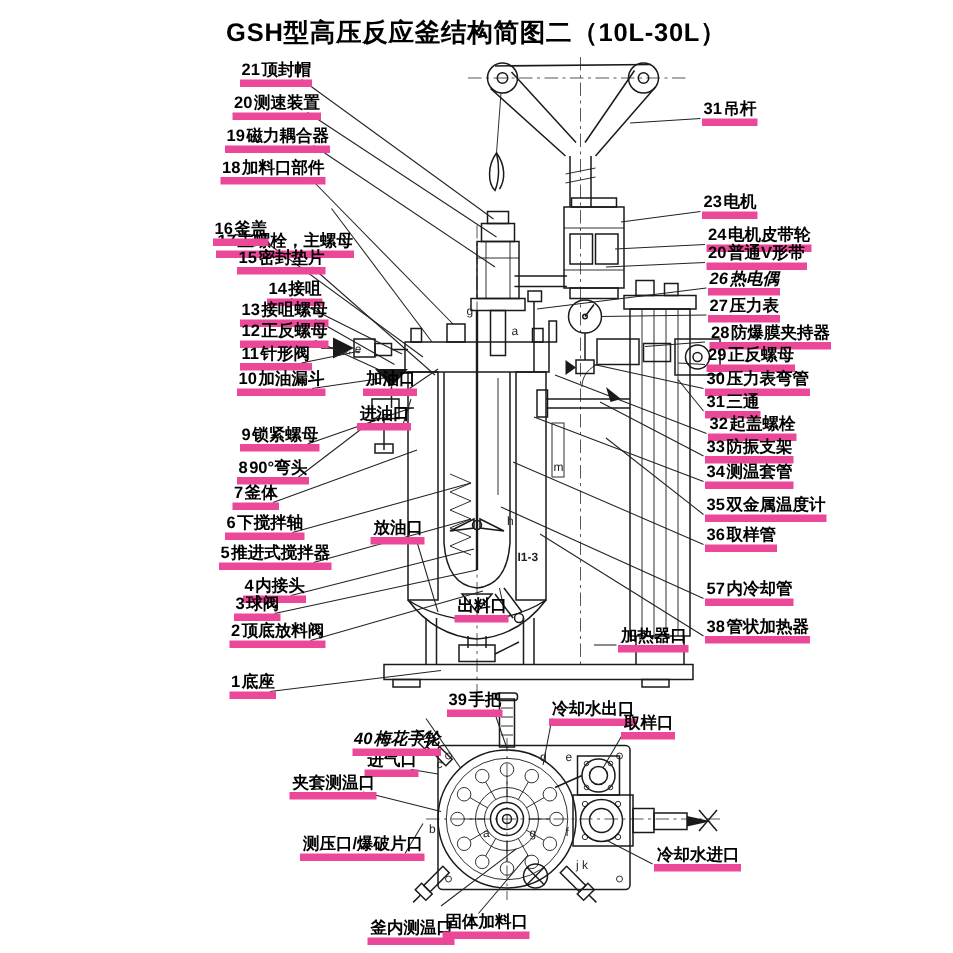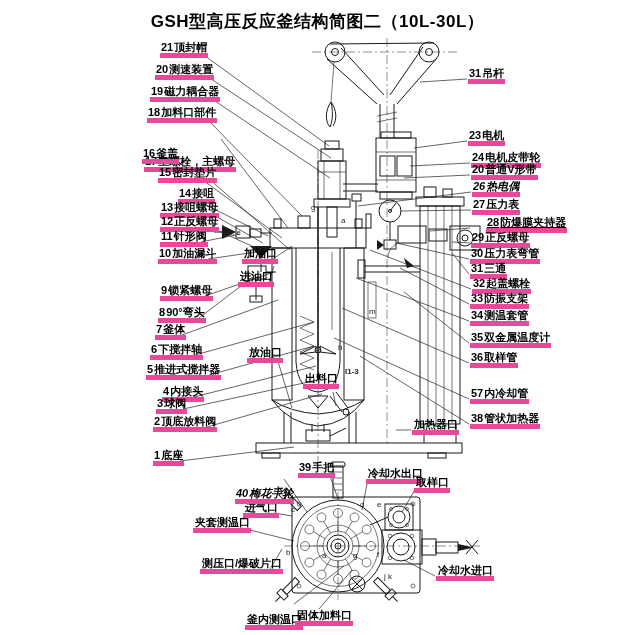--- a/index.html
+++ b/index.html
@@ -348,35 +348,35 @@
       <div class="lbl" style="left: 162px; top: 386px;"><span class="num">4</span><span>内接头</span></div>
       <div class="lbl" style="left: 156px; top: 398px;"><span class="num">3</span><span>球阀</span></div>
       <div class="lbl" style="left: 153px; top: 416px;"><span class="num">2</span><span>顶底放料阀</span></div>
       <div class="lbl" style="left: 153px; top: 450px;"><span class="num">1</span><span>底座</span></div>
       <div class="lbl" style="left: 468px; top: 68px;"><span class="num">31</span><span>吊杆</span></div>
       <div class="lbl" style="left: 468px; top: 130px;"><span class="num">23</span><span>电机</span></div>
       <div class="lbl" style="left: 471px; top: 152px;"><span class="num">24</span><span>电机皮带轮</span></div>
       <div class="lbl" style="left: 471px; top: 164px;"><span class="num">20</span><span>普通V形带</span></div>
       <div class="lbl" style="left: 472px; top: 181px; font-style: italic;"><span class="num">26</span><span>热电偶</span></div>
       <div class="lbl" style="left: 472px; top: 199px;"><span class="num">27</span><span>压力表</span></div>
-      <div class="lbl" style="left: 486px; top: 217px; text-decoration: underline;"><span class="num">28</span><span>防爆膜夹持器</span></div>
+      <div class="lbl" style="left: 473px; top: 217px;"><span class="num">28</span><span>防爆膜夹持器</span></div>
       <div class="lbl" style="left: 471px; top: 232px;"><span class="num">29</span><span>正反螺母</span></div>
       <div class="lbl" style="left: 470px; top: 248px;"><span class="num">30</span><span>压力表弯管</span></div>
       <div class="lbl" style="left: 470px; top: 263px;"><span class="num">31</span><span>三通</span></div>
       <div class="lbl" style="left: 472px; top: 278px;"><span class="num">32</span><span>起盖螺栓</span></div>
       <div class="lbl" style="left: 470px; top: 293px;"><span class="num">33</span><span>防振支架</span></div>
       <div class="lbl" style="left: 470px; top: 310px;"><span class="num">34</span><span>测温套管</span></div>
       <div class="lbl" style="left: 470px; top: 332px;"><span class="num">35</span><span>双金属温度计</span></div>
       <div class="lbl" style="left: 470px; top: 352px;"><span class="num">36</span><span>取样管</span></div>
       <div class="lbl" style="left: 470px; top: 388px;"><span class="num">57</span><span>内冷却管</span></div>
       <div class="lbl" style="left: 470px; top: 413px;"><span class="num">38</span><span>管状加热器</span></div>
       <div class="lbl" style="left: 242px; top: 248px;"><span class="num"></span><span>加油口</span></div>
       <div class="lbl" style="left: 238px; top: 271px;"><span class="num"></span><span>进油口</span></div>
       <div class="lbl" style="left: 247px; top: 347px;"><span class="num"></span><span>放油口</span></div>
-      <div class="lbl" style="left: 303px; top: 373px;"><span class="num"></span><span>出料口</span></div>
+      <div class="lbl" style="left: 303px; top: 399px;"><span class="num"></span><span>出料口</span></div>
       <div class="lbl" style="left: 412px; top: 419px;"><span class="num"></span><span>加热器口</span></div>
       <div class="lbl" style="left: 243px; top: 502px;"><span class="num"></span><span>进气口</span></div>
       <div class="lbl" style="left: 193px; top: 517px;"><span class="num"></span><span>夹套测温口</span></div>
       <div class="lbl" style="left: 200px; top: 558px;"><span class="num"></span><span>测压口/爆破片口</span></div>
       <div class="lbl" style="left: 366px; top: 468px;"><span class="num"></span><span>冷却水出口</span></div>
       <div class="lbl" style="left: 414px; top: 477px;"><span class="num"></span><span>取样口</span></div>
       <div class="lbl" style="left: 436px; top: 565px;"><span class="num"></span><span>冷却水进口</span></div>
       <div class="lbl" style="left: 245px; top: 593px; margin-top: 21px;"><span class="num"></span><span>釜内测温口</span></div>
       <div class="lbl" style="left: 295px; top: 610px;"><span class="num"></span><span>固体加料口</span></div>
       <div class="lbl" style="left: 235px; top: 488px; font-style: italic;"><span class="num">40</span><span>梅花手轮</span></div>

